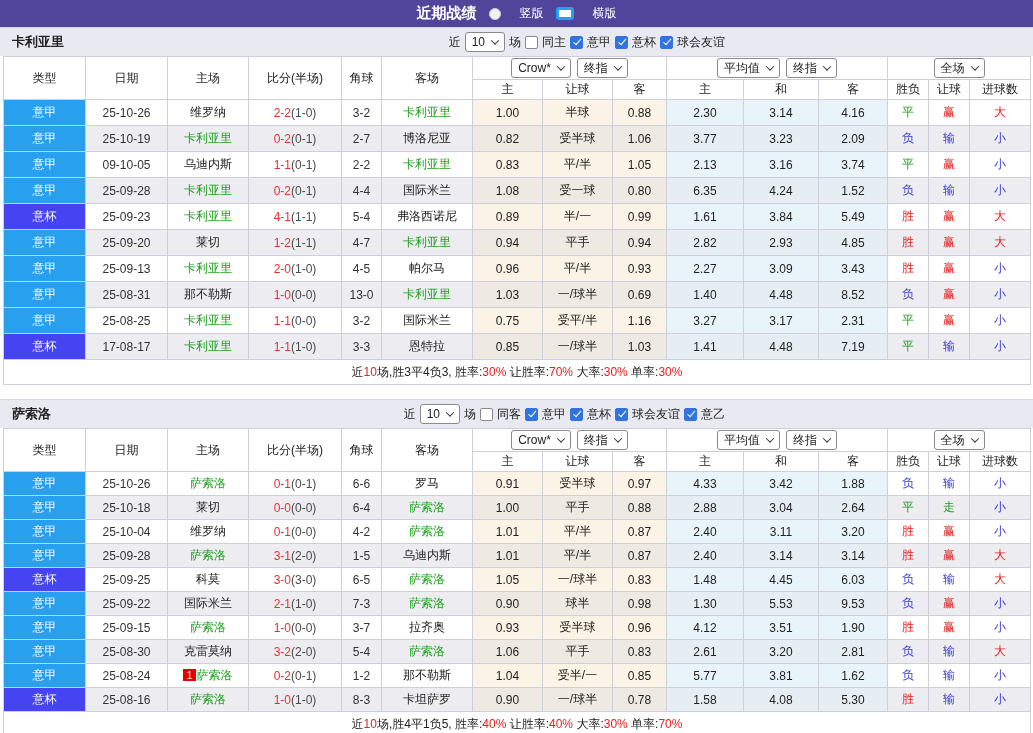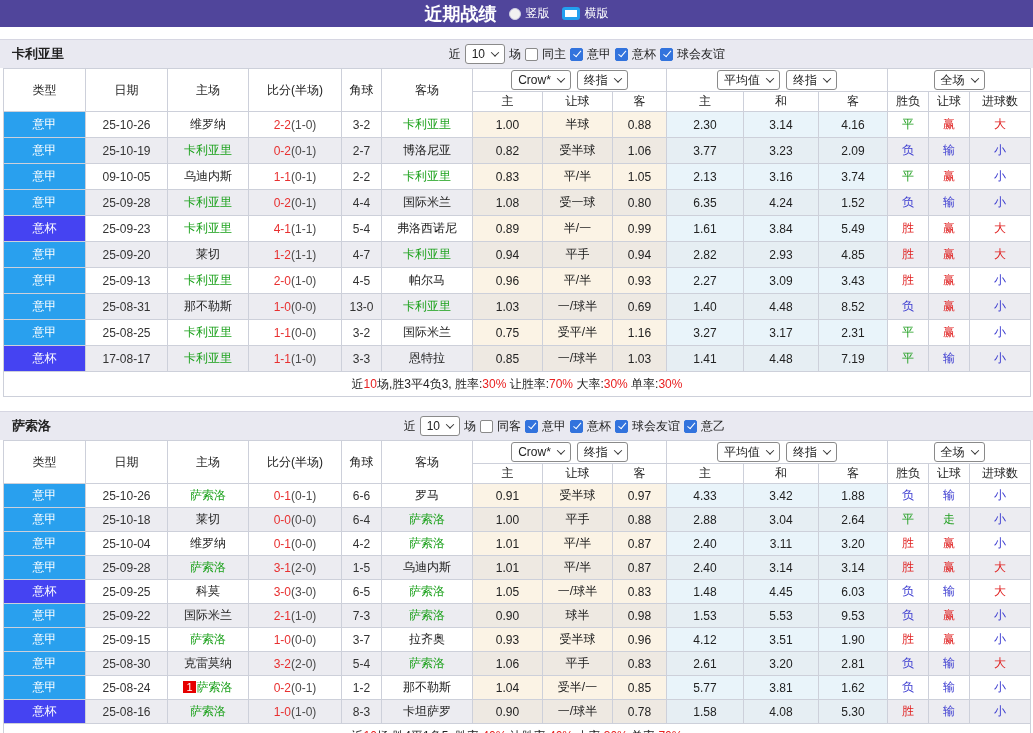--- a/index.html
+++ b/index.html
@@ -1,22 +1,22 @@
 <!DOCTYPE html>
 <html><head>
 <meta charset="utf-8">
 <style>
   *{box-sizing:border-box;margin:0;padding:0}
   html,body{width:1033px;background:#fff;font-family:"Liberation Sans",sans-serif;font-size:12px;color:#222}
   .titlebar{height:27px;background:#50459b;display:flex;align-items:center;justify-content:center;gap:12px;color:#fff}
-  .titlebar .ttl{font-weight:bold;font-size:18px}
-  .rgrp{display:flex;align-items:center;gap:5px;cursor:pointer}
+  .titlebar .ttl{font-weight:bold;font-size:15px}
+  .rgrp{display:flex;align-items:center;gap:19px;cursor:pointer}
   .radio{width:12px;height:12px;border-radius:50%;background:#f1f1f1;border:1px solid #cfcfe4;display:inline-block}
   .radio.sel{background:#fff;border:3.5px solid #23a0ef;width:13px;height:13px}
-  .section{margin-top:12px}
+  .section{margin-top:0}
   .section + .section{margin-top:14px}
   .team-row{height:29px;background:#e9e9f1;display:flex;align-items:center;padding:0 12px;border-top:1px solid #d6d6e2}
   .team-name{font-weight:bold;font-size:13px;color:#222}
   .filter{margin-left:auto;margin-right:296px;display:flex;align-items:center;gap:4px;white-space:nowrap}
   .sel{display:inline-flex;align-items:center;gap:7px;border:1px solid #8a8a8a;border-radius:3px;background:#fff;padding:1px 6px;height:20px;cursor:pointer}
   .chev{width:6px;height:6px;border-right:1.6px solid #333;border-bottom:1.6px solid #333;transform:rotate(45deg) translate(-1px,-1px);display:inline-block}
   .cb{width:13px;height:13px;border:1px solid #8a8a8a;border-radius:2px;background:#fff;display:inline-flex;align-items:center;justify-content:center;cursor:pointer}
   .cb.on{background:#3273dd;border-color:#3273dd}
   .cb .mk{width:4px;height:8px;border-right:1.8px solid #fff;border-bottom:1.8px solid #fff;transform:rotate(40deg) translate(-0.5px,-1px)}
   table.grid{border-collapse:collapse;table-layout:fixed;width:1027px;margin:0 3px}
@@ -540,21 +540,21 @@
               <div class="badge a">意甲</div>
             </td>
             <td class="date">25-09-22</td>
             <td><span class="opp">国际米兰</span></td>
             <td><span class="ft">2-1</span><span class="ht">(1-0)</span></td>
             <td class="date">7-3</td>
             <td><span class="team">萨索洛</span></td>
             <td class="c-odds">0.90</td>
             <td class="c-odds">球半</td>
             <td class="c-odds">0.98</td>
-            <td class="c-avg">1.53</td>
+            <td class="c-avg">1.30</td>
             <td class="c-avg">5.53</td>
             <td class="c-avg">9.53</td>
             <td class="c-res b">负</td>
             <td class="c-res r">赢</td>
             <td class="c-res b">小</td>
           </tr>
           <tr>
             <td class="league">
               <div class="badge a">意甲</div>
             </td>

